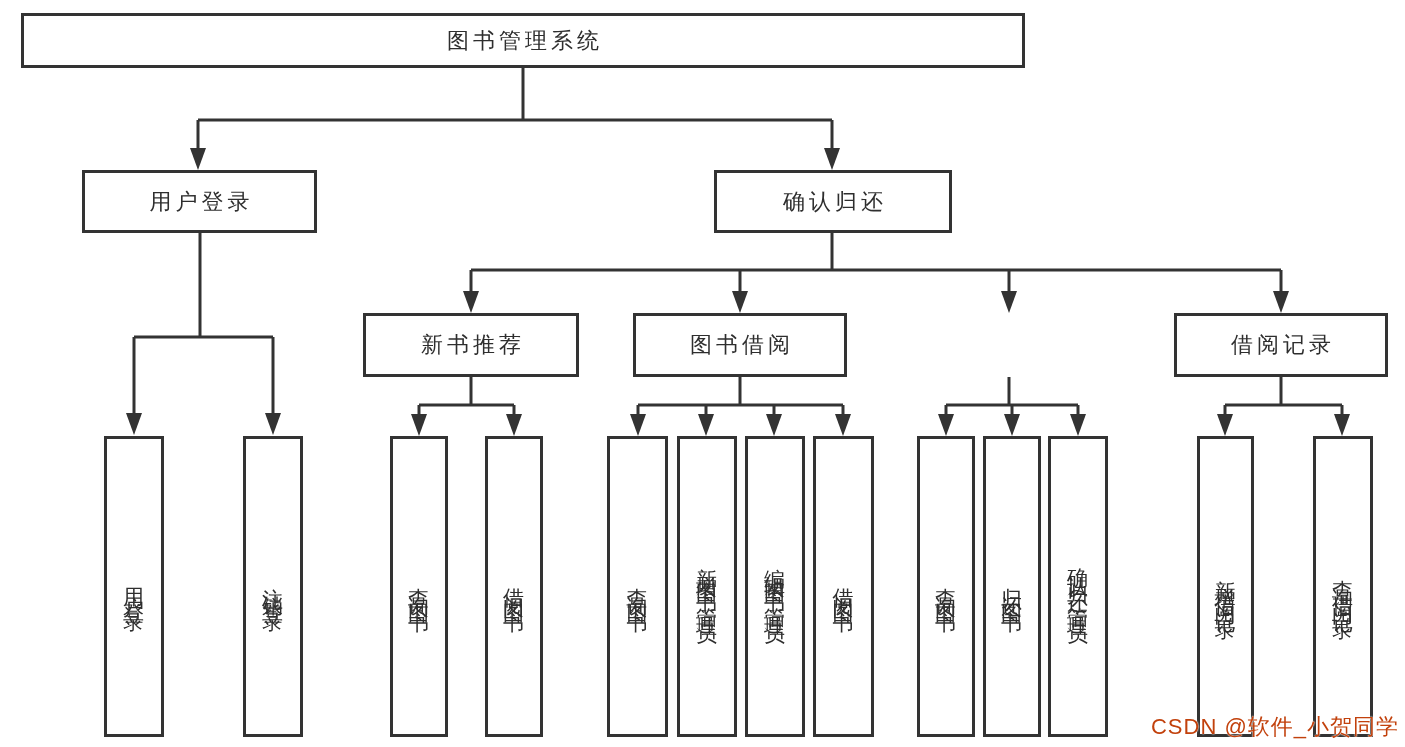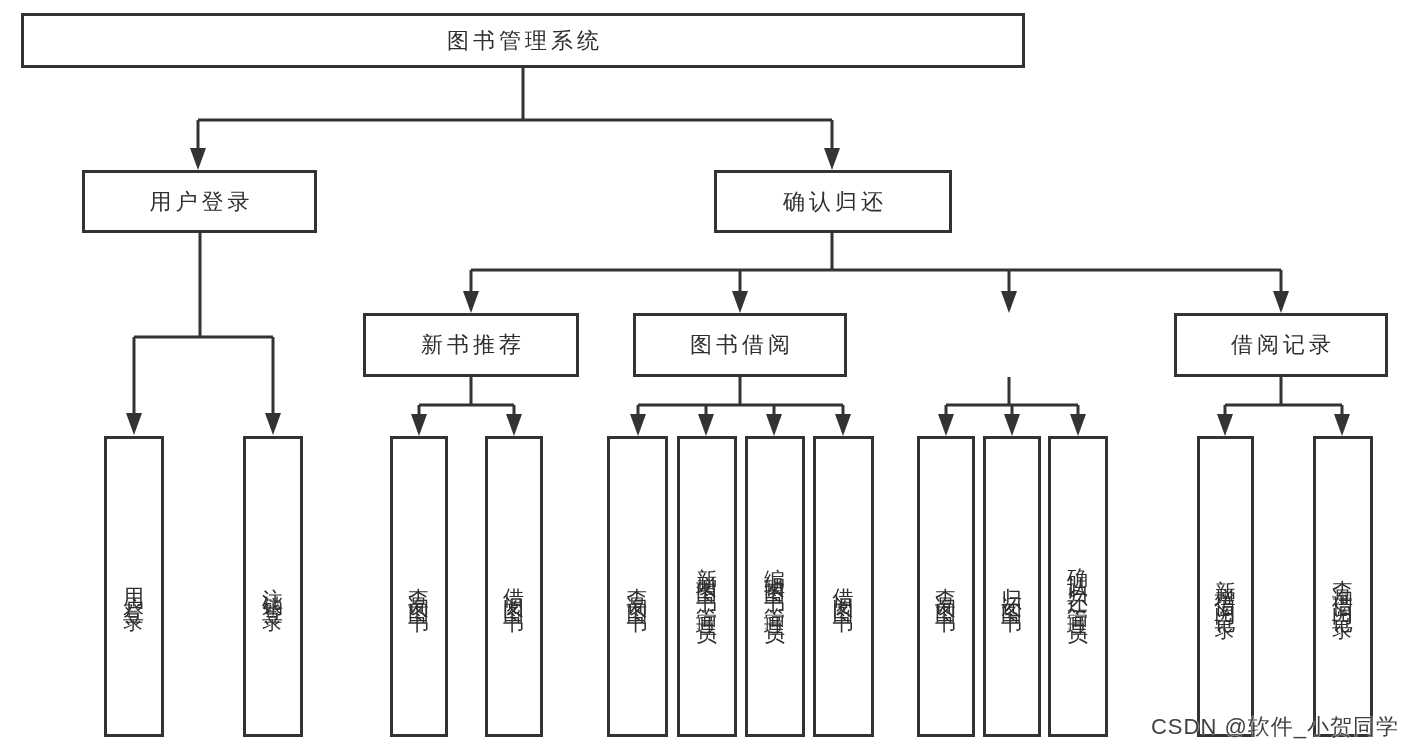--- a/index.html
+++ b/index.html
@@ -30,21 +30,21 @@
     letter-spacing:8px;
     line-height:1;
     white-space:nowrap;
   }
   .watermark{
     position:absolute;
     right:6px;top:712px;
     z-index:3;
     font-size:22px;
     letter-spacing:1px;
-    color:#404040;
+    color:#c2410c;
     text-shadow:0 0 2px #ffffff,0 0 1px #ffffff;
     white-space:nowrap;
     text-align:right;
   }
 </style>
 </head>
 <body>
 
 <div id="canvas">
 

